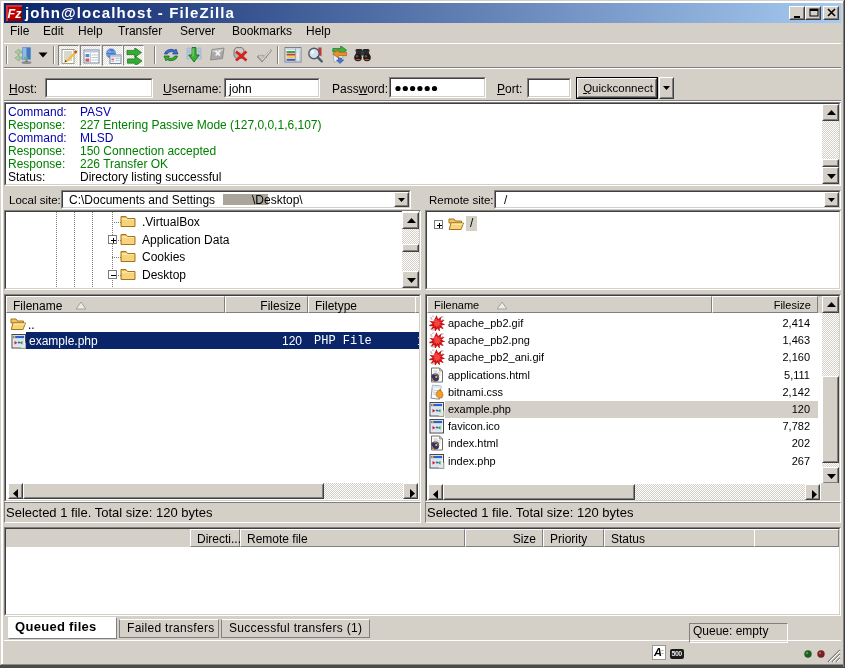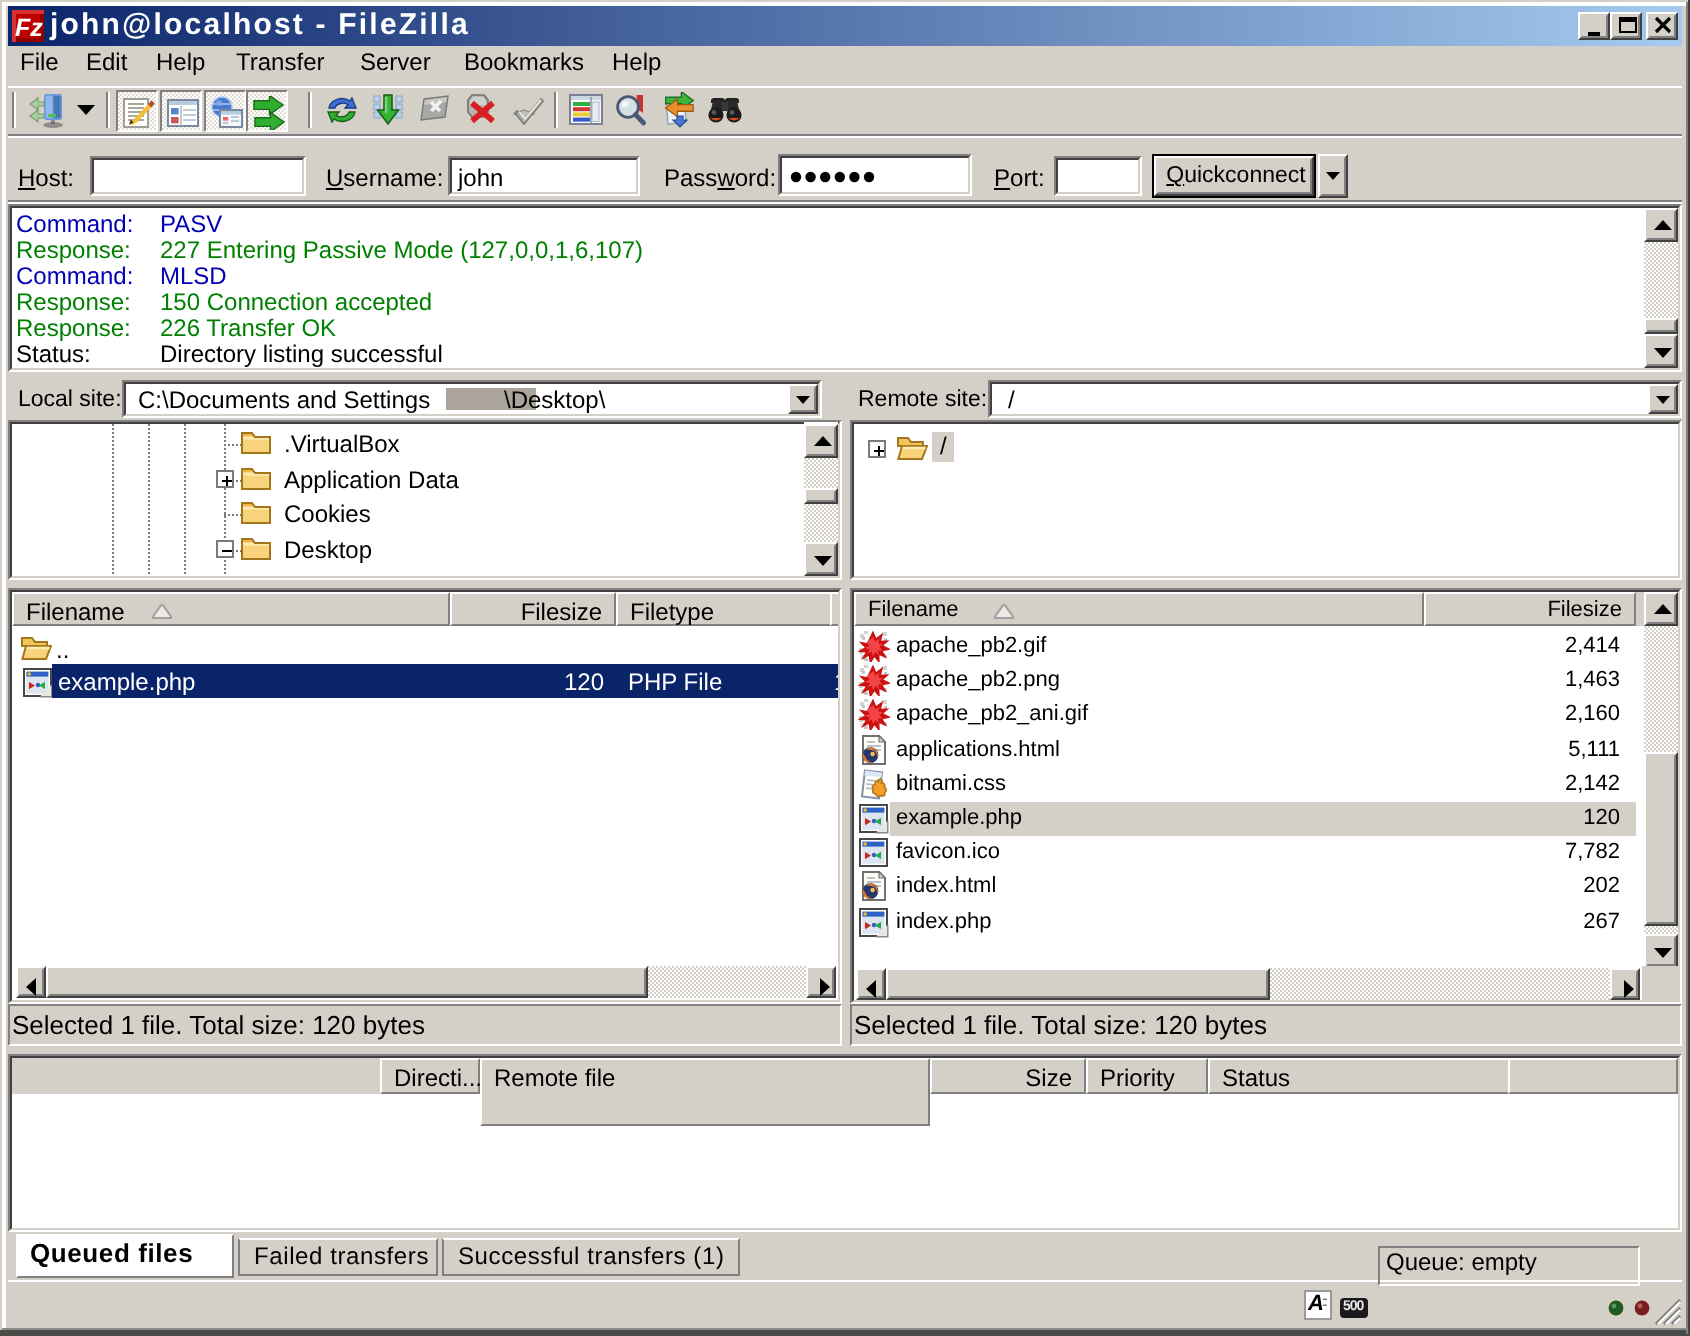--- a/index.html
+++ b/index.html
@@ -478,21 +478,21 @@
       <use href="#folderop"></use>
     </svg>
   <div class="ab" style="left:22px;top:22px;">..</div>
 
   <svg class="ab" style="left:5px;top:37px;" width="16" height="16">
       <use href="#phpicon"></use>
     </svg>
   <div class="ab" style="left:20px;top:36px;width:393px;height:17px;background:#0a246a;color:#fff;">
     <div class="ab" style="left:3px;top:2px;">example.php</div>
     <div class="ab" style="left:0;top:2px;width:276px;text-align:right;">120</div>
-    <div class="ab" style="left:288px;top:2px;">PHP File</div>
+    <div class="ab" style="left:288px;top:2px;font-family:Liberation Mono, monospace;">PHP File</div>
     <div class="ab" style="left:391px;top:2px;">1</div>
   </div>
 
   <div class="ab" style="left:0;top:186px;width:413px;height:17px;background:#fff;">
     <div class="ab rais" style="left:2px;top:1px;width:15px;height:16px;">
         <div class="in"></div>
       <svg class="ab" style="left:4px;top:5px;" width="6" height="9">
           <path d="M5 0 v9 L0 4.5z" fill="#000"></path>
         </svg>
       </div>
@@ -621,21 +621,21 @@
   </div>
 
 <div class="ab sunk" style="left:4px;top:527px;width:837px;height:89px;">
     <div class="in"></div>
   </div>
 <div class="ab" style="left:6px;top:529px;width:833px;height:85px;background:#fff;overflow:hidden;">
   <div class="ab" style="left:0;top:0;width:833px;height:18px;background:#d4d0c8;">
     <div class="hcell" style="left:184px;width:50px;height:18px;">
         <div class="t">Directi...</div>
       </div>
-    <div class="hcell" style="left:234px;width:225px;height:34px;">
+    <div class="hcell" style="left:234px;width:225px;height:18px;">
         <div class="t">Remote file</div>
       </div>
     <div class="hcell" style="left:459px;width:78px;height:18px;">
         <div class="t" style="left:auto;right:6px;">Size</div>
       </div>
     <div class="hcell" style="left:537px;width:61px;height:18px;">
         <div class="t">Priority</div>
       </div>
     <div class="hcell" style="left:598px;width:162px;height:18px;">
         <div class="t">Status</div>
@@ -658,21 +658,21 @@
 
 <div class="ab" style="left:652px;top:645px;width:14px;height:15px;background:#fff;border:1px solid #999;">
   <div class="ab" style="left:1px;top:0px;font-weight:bold;font-size:11px;font-style:italic;">A</div>
   <div class="ab" style="left:8px;top:2px;font-size:7px;letter-spacing:-1px;color:#444;">::</div>
 </div>
 
 <div class="ab" style="left:670px;top:649px;width:14px;height:10px;background:#1a1a1a;border-radius:2px;">
   <div class="ab" style="left:1.5px;top:1px;color:#e8e8e8;font-size:7px;font-weight:bold;letter-spacing:-0.5px;">500</div>
 </div>
 
-<div class="ab" style="left:689px;top:623px;width:131px;height:20px;border:1px solid;border-color:#808080 #fff #fff #808080;padding-left:27px;">
+<div class="ab" style="left:689px;top:623px;width:99px;height:20px;border:1px solid;border-color:#808080 #fff #fff #808080;padding-left:27px;">
   <div class="ab" style="left:3px;top:0px;">Queue: empty</div>
 </div>
 
 <svg class="ab" style="left:804px;top:650px;" width="8" height="8">
     <circle cx="4" cy="4" r="3.7" fill="#1f5c1f"></circle>
     <circle cx="3" cy="3" r="1.2" fill="#5a9a5a"></circle>
   </svg>
 <svg class="ab" style="left:817px;top:650px;" width="8" height="8">
     <circle cx="4" cy="4" r="3.7" fill="#7a1f1f"></circle>
     <circle cx="3" cy="3" r="1.2" fill="#b85a5a"></circle>

